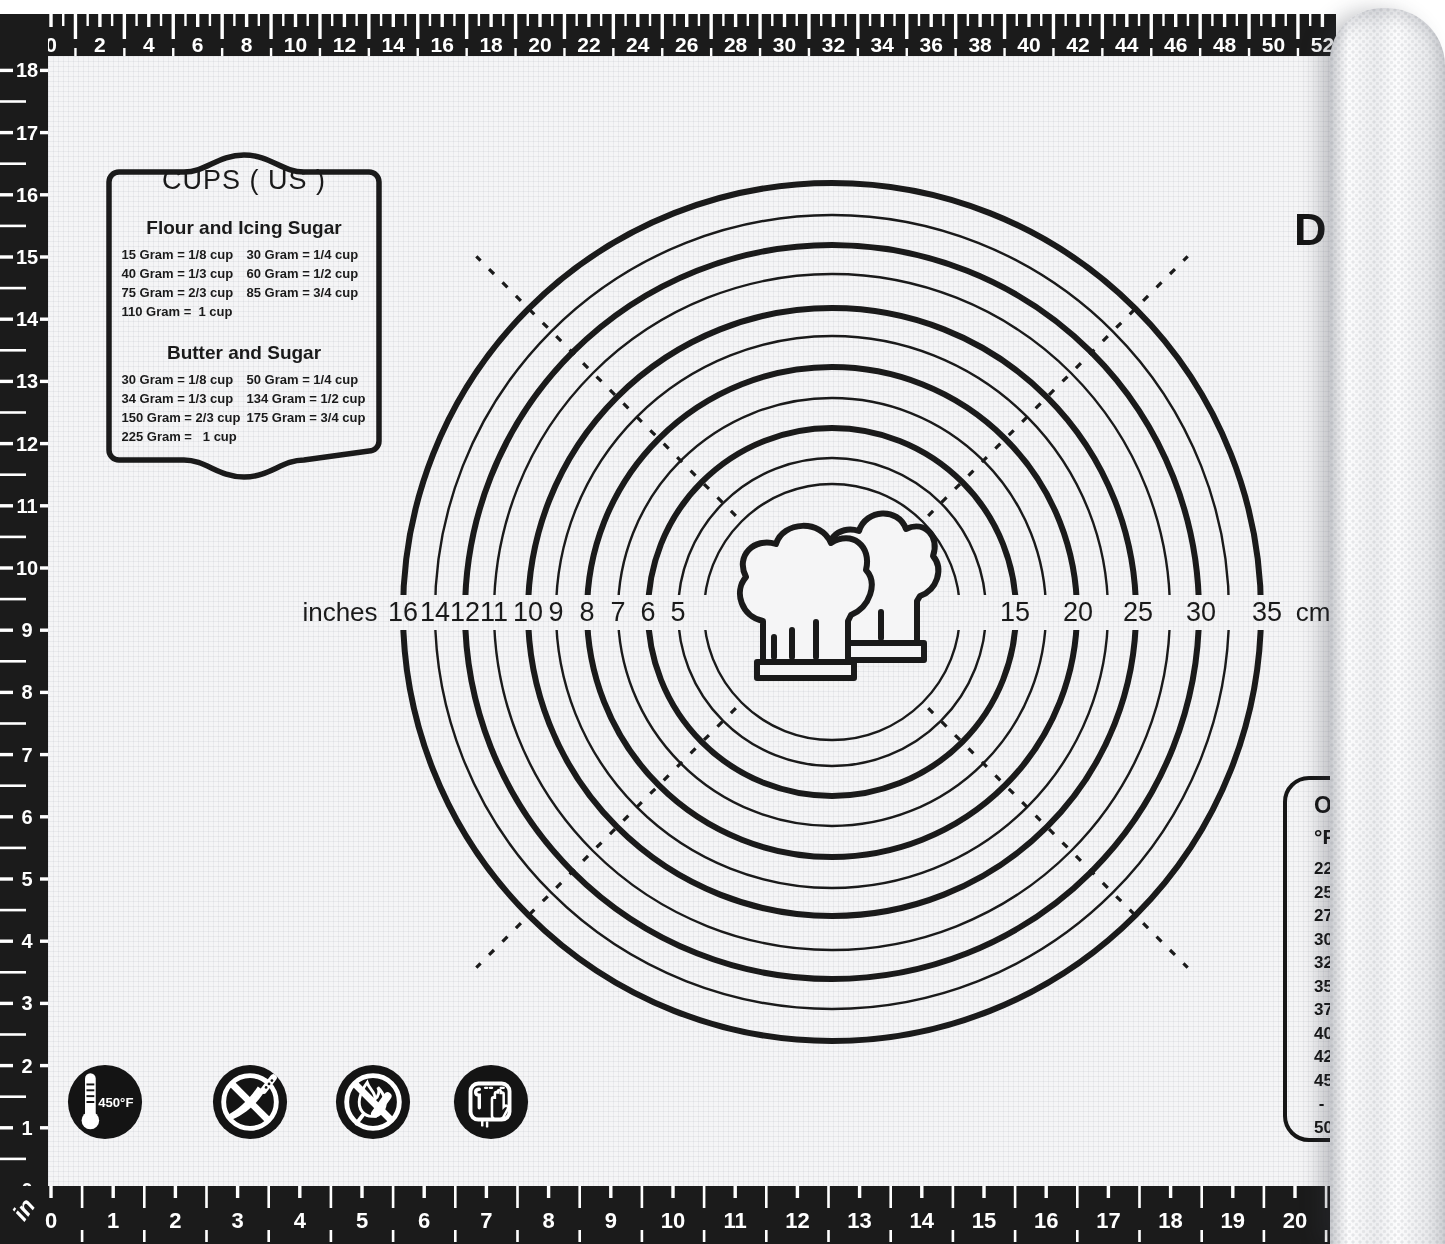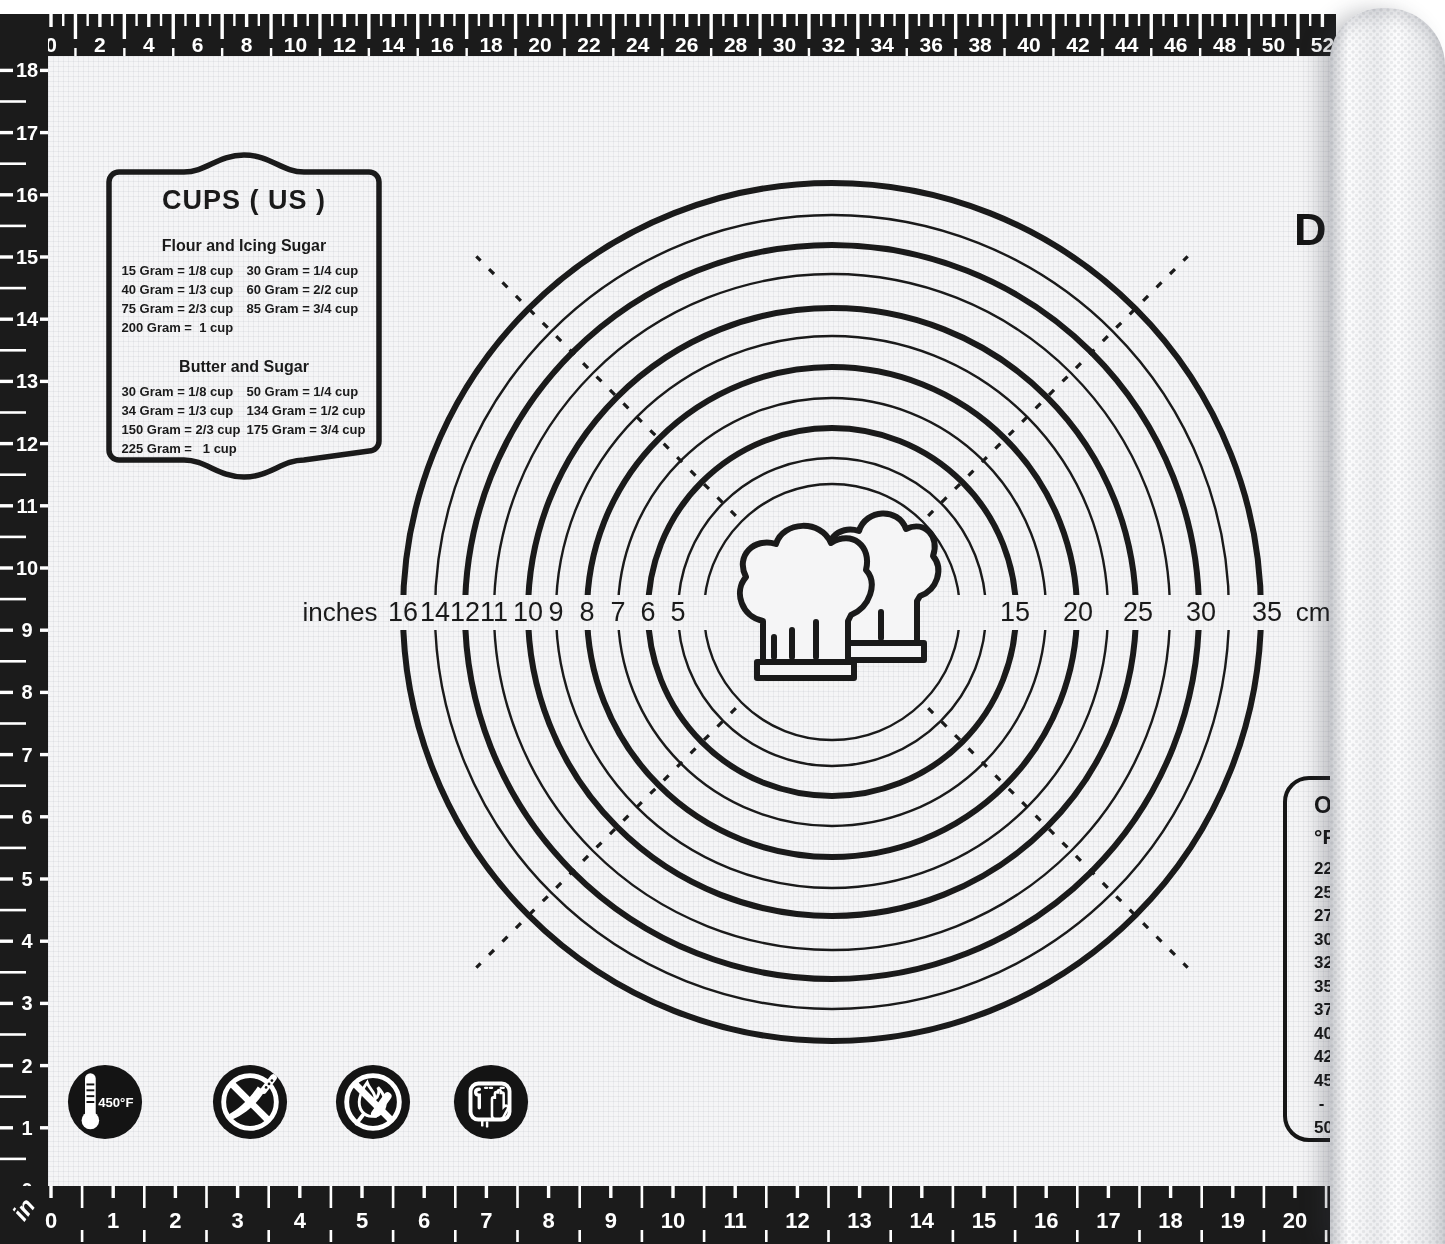--- a/index.html
+++ b/index.html
@@ -14,22 +14,22 @@
   #mat{position:absolute;left:48px;top:56px;width:1288px;height:1130px;z-index:1;
        background-color:#f5f5f6;
        background-image:linear-gradient(rgba(118,124,140,.09) 1px,transparent 1px),
                         linear-gradient(90deg,rgba(118,124,140,.09) 1px,transparent 1px);
        background-size:5px 5px}
   #circle-svg{position:absolute;left:0;top:0;z-index:3;pointer-events:none}
   svg text{font-family:"Liberation Sans","DejaVu Sans",sans-serif}
   #cups-box{position:absolute;left:100px;top:143px;width:288px;height:346px;z-index:4}
   #cups-box svg.frame{position:absolute;inset:0;overflow:visible}
   .cups-content{position:absolute;inset:0;text-align:center;color:#1a1a1a}
-  .cups-title{margin-top:42px;font-size:27px;font-weight:700;letter-spacing:1px}
-  .cups-h{margin-top:21px;font-size:16px;font-weight:700}
+  .cups-title{margin-top:22px;font-size:27px;font-weight:400;letter-spacing:1px}
+  .cups-h{margin-top:21px;font-size:19px;font-weight:700}
   .conv-rows{margin-top:6px}
   .conv-row{display:flex;justify-content:center;gap:5px;line-height:19px;font-size:13px;font-weight:700;white-space:pre}
   .conv-cell{width:120px;text-align:left}
   #oven-box{position:absolute;left:1283px;top:776px;width:230px;height:366px;border:4px solid #161616;
             border-radius:26px;z-index:4;color:#131313;padding:12px 0 0 27px}
   #oven-title{font-size:23px;font-weight:700;line-height:26px}
   #oven-unit{font-size:21px;font-weight:700;margin-top:7px;line-height:24px}
   #oven-vals{margin-top:8px;font-size:17px;font-weight:700;line-height:23.5px;white-space:pre}
   .badge{position:absolute;width:78px;height:78px;z-index:4}
   #badge-temp{left:66px;top:1063px}
@@ -449,23 +449,23 @@
   <div id="cups-box">
     <svg class="frame" width="288" height="346" viewBox="0 0 288 346">
       <path d="M 144,12 C 170,12 182,29 204,29 L 269,29 A 10 10 0 0 1 279,39 L 279,298 A 10 10 0 0 1 269,308 L 204,317 C 182,317 170,334 144,334 C 118,334 106,317 84,317 L 19,317 A 10 10 0 0 1 9,307 L 9,39 A 10 10 0 0 1 19,29 L 84,29 C 106,29 118,12 144,12 Z" fill="none" stroke="#1a1a1a" stroke-width="5.5"></path>
       <path d="M 269,308 L 204,308 L 204,317" fill="none" stroke="none"></path>
     </svg>
     <div class="cups-content">
       <div class="cups-title">CUPS ( US )</div>
       <div class="cups-h">Flour and Icing Sugar</div>
       <div class="conv-rows">
           <div class="conv-row"><div class="conv-cell">15 Gram = 1/8 cup</div><div class="conv-cell c2">30 Gram = 1/4 cup</div></div>
-          <div class="conv-row"><div class="conv-cell">40 Gram = 1/3 cup</div><div class="conv-cell c2">60 Gram = 2/2 cup</div></div>
+          <div class="conv-row"><div class="conv-cell">40 Gram = 1/3 cup</div><div class="conv-cell c2">60 Gram = 1/2 cup</div></div>
           <div class="conv-row"><div class="conv-cell">75 Gram = 2/3 cup</div><div class="conv-cell c2">85 Gram = 3/4 cup</div></div>
-          <div class="conv-row"><div class="conv-cell">200 Gram =  1 cup</div><div class="conv-cell c2"></div></div>
+          <div class="conv-row"><div class="conv-cell">110 Gram =  1 cup</div><div class="conv-cell c2"></div></div>
         </div>
       <div class="cups-h">Butter and Sugar</div>
       <div class="conv-rows">
           <div class="conv-row"><div class="conv-cell">30 Gram = 1/8 cup</div><div class="conv-cell c2">50 Gram = 1/4 cup</div></div>
           <div class="conv-row"><div class="conv-cell">34 Gram = 1/3 cup</div><div class="conv-cell c2">134 Gram = 1/2 cup</div></div>
           <div class="conv-row"><div class="conv-cell">150 Gram = 2/3 cup</div><div class="conv-cell c2">175 Gram = 3/4 cup</div></div>
           <div class="conv-row"><div class="conv-cell">225 Gram =   1 cup</div><div class="conv-cell c2"></div></div>
         </div>
     </div>
   </div>

